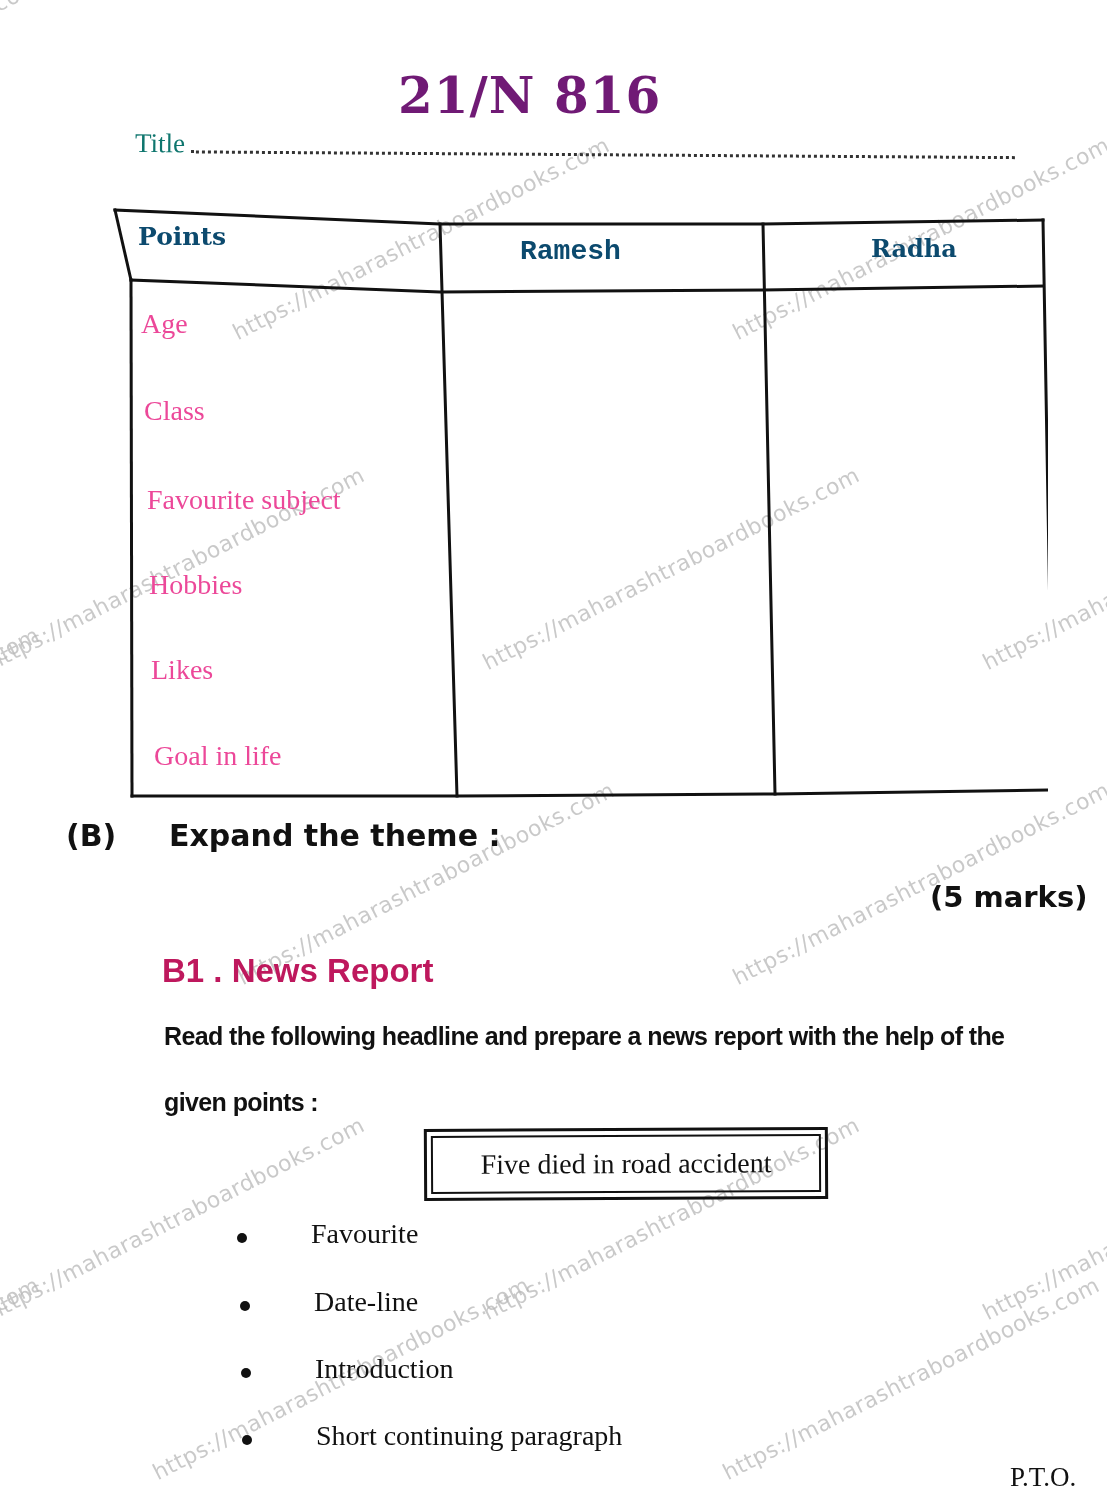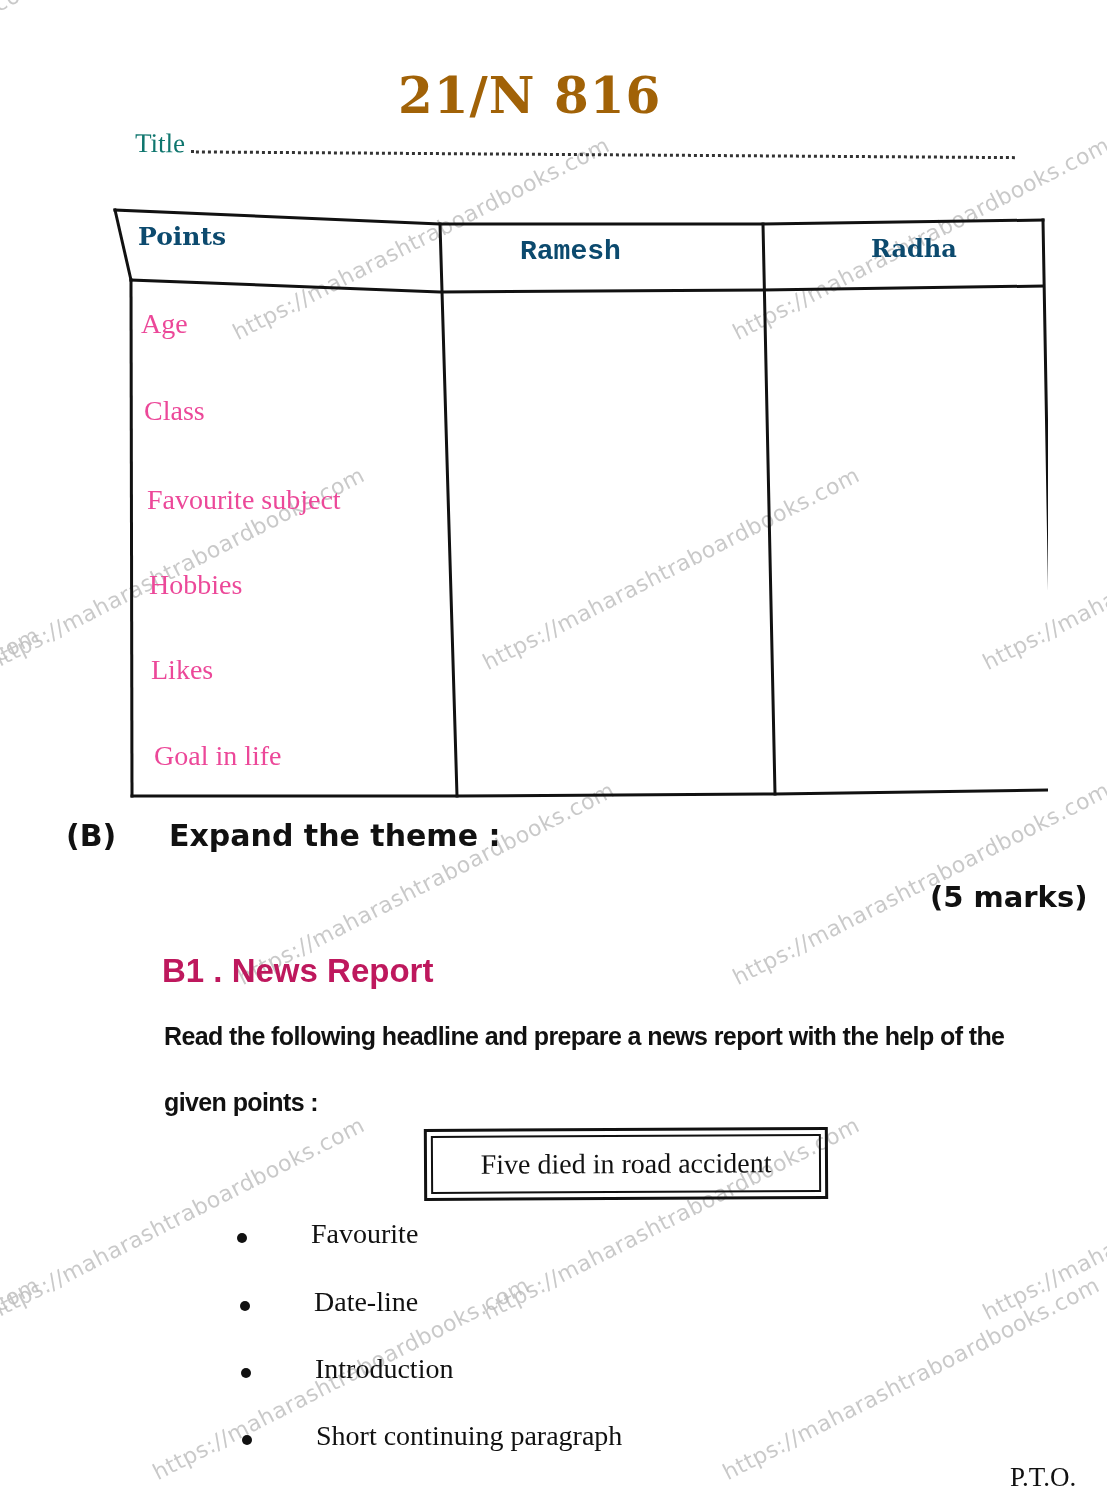--- a/index.html
+++ b/index.html
@@ -36,21 +36,21 @@
 
     
     .paper-code {
       position: absolute;
       left: 398px;
       top: 66px;
       font-family: "DejaVu Serif", serif;
       font-weight: bold;
       font-size: 50px;
       letter-spacing: 1px;
-      color: #a16207;
+      color: #701a75;
     }
 
     .title-line {
       position: absolute;
       left: 135px;
       top: 128px;
       width: 880px;
       display: flex;
       align-items: flex-end;
       transform: rotate(0.4deg);

